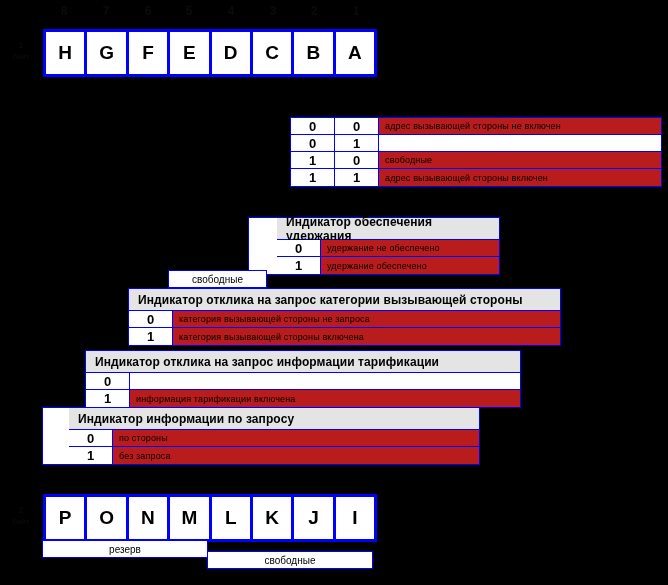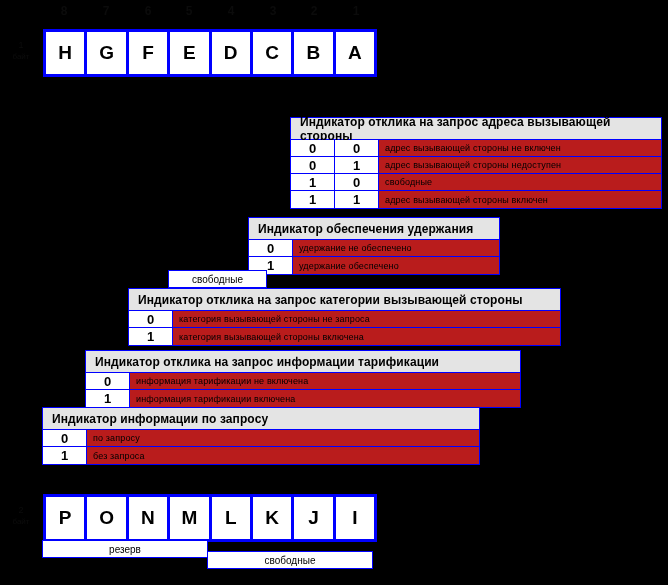--- a/index.html
+++ b/index.html
@@ -94,44 +94,42 @@
     <div class="bytecell">G</div>
     <div class="bytecell">F</div>
     <div class="bytecell">E</div>
     <div class="bytecell">D</div>
     <div class="bytecell">C</div>
     <div class="bytecell">B</div>
     <div class="bytecell">A</div>
   </div>
 
   <div class="tbl" style="left:290px;top:117px;width:372px;">
-    <div class="thead">Индикатор отклика на запрос адреса вызывающей стороны</div>
     <div class="trow">
       <div class="bitcol">0</div>
       <div class="bitcol">0</div>
       <div class="txtcol">адрес вызывающей стороны не включен</div>
     </div>
     <div class="trow">
       <div class="bitcol">0</div>
       <div class="bitcol">1</div>
-      <div class="txtcol">адрес вызывающей стороны недоступен</div>
     </div>
     <div class="trow">
       <div class="bitcol">1</div>
       <div class="bitcol">0</div>
       <div class="txtcol">свободные</div>
     </div>
     <div class="trow">
       <div class="bitcol">1</div>
       <div class="bitcol">1</div>
       <div class="txtcol">адрес вызывающей стороны включен</div>
     </div>
   </div>
 
-  <div class="tbl" style="left:248px;top:217px;width:252px;">
+  <div class="tbl" style="left:248px;top:217px;width:252px;padding-left:28px;">
     <div class="thead">Индикатор обеспечения удержания</div>
     <div class="trow">
       <div class="bitcol">0</div>
       <div class="txtcol">удержание не обеспечено</div>
     </div>
     <div class="trow">
       <div class="bitcol">1</div>
       <div class="txtcol">удержание обеспечено</div>
     </div>
   </div>
@@ -147,33 +145,32 @@
     <div class="trow">
       <div class="bitcol">1</div>
       <div class="txtcol">категория вызывающей стороны включена</div>
     </div>
   </div>
 
   <div class="tbl" style="left:85px;top:350px;width:436px;">
     <div class="thead">Индикатор отклика на запрос информации тарификации</div>
     <div class="trow">
       <div class="bitcol">0</div>
-      <div class="txtcol">информация тарификации не включена</div>
     </div>
     <div class="trow">
       <div class="bitcol">1</div>
       <div class="txtcol">информация тарификации включена</div>
     </div>
   </div>
 
-  <div class="tbl" style="left:42px;top:407px;width:438px;">
+  <div class="tbl" style="left:42px;top:407px;width:438px;padding-left:26px;">
     <div class="thead">Индикатор информации по запросу</div>
     <div class="trow">
       <div class="bitcol">0</div>
-      <div class="txtcol">по запросу</div>
+      <div class="txtcol">по стороны</div>
     </div>
     <div class="trow">
       <div class="bitcol">1</div>
       <div class="txtcol">без запроса</div>
     </div>
   </div>
 
   <div class="bytelabel" style="left:0px;top:505px;">
     <div class="num">2</div>
     <div>байт</div>

